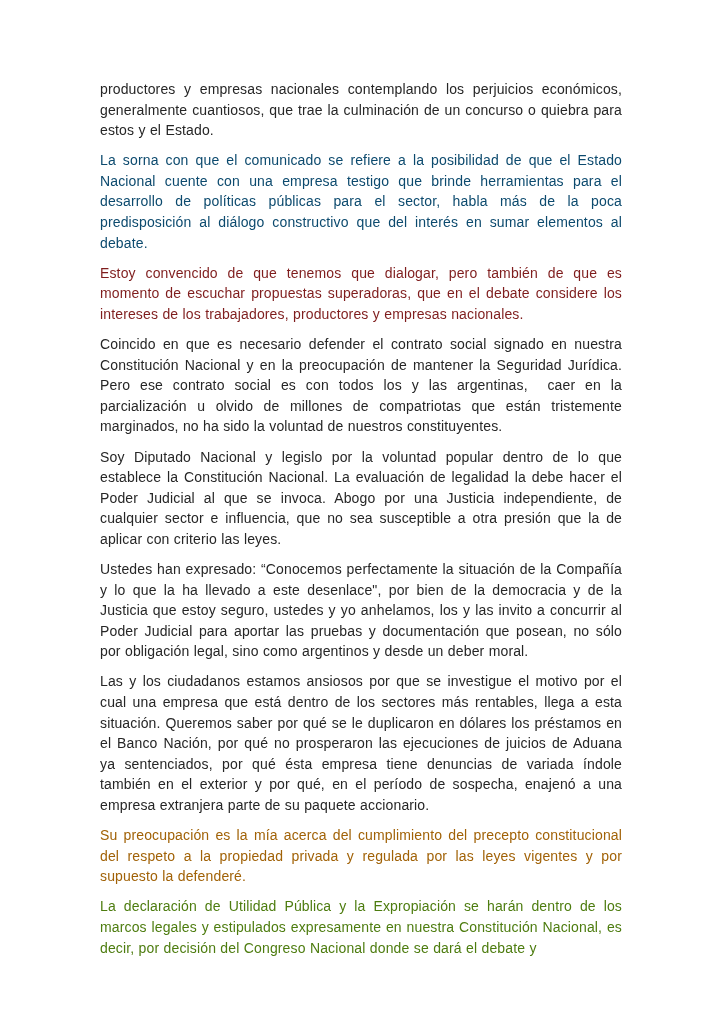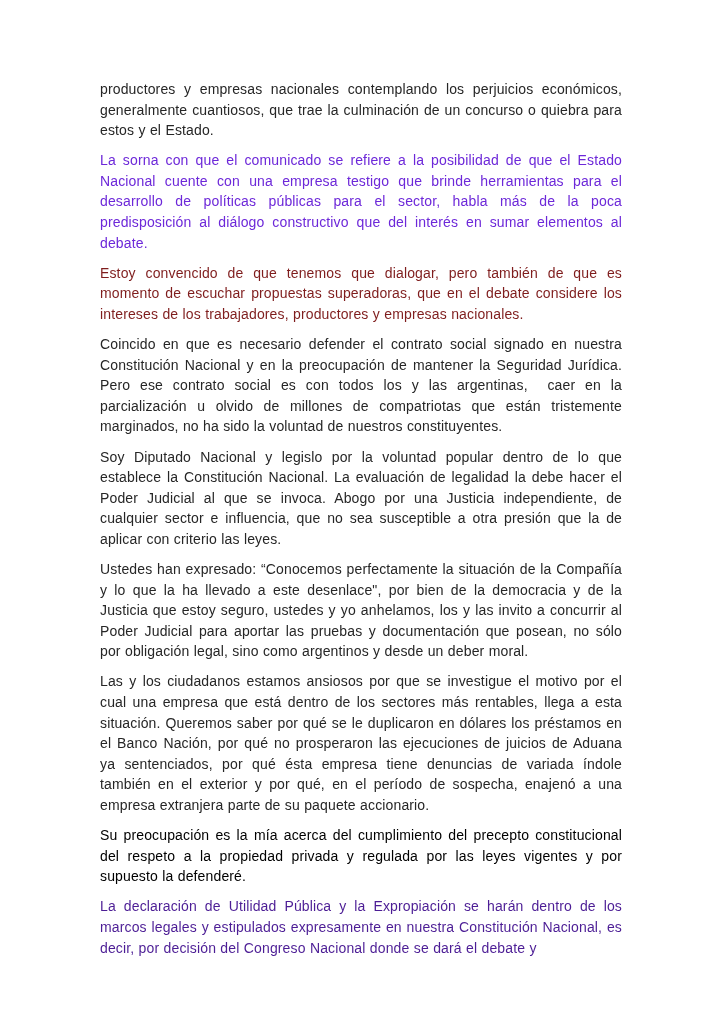--- a/index.html
+++ b/index.html
@@ -52,22 +52,22 @@
   .para.truncated {
     margin-bottom: 0;
   }
 </style>
 </head>
 <body>
 
 <div class="page" style="background: rgb(255, 255, 255); width: 724px; height: 1024px;">
   <div class="text-column">
       <p class="para" style="color: rgb(38, 38, 38); text-align: justify;">productores y empresas nacionales contemplando los perjuicios económicos, generalmente cuantiosos, que trae la culminación de un concurso o quiebra para estos y el Estado.</p>
-      <p class="para" style="color: #6d28d9; text-align: justify;">La sorna con que el comunicado se refiere a la posibilidad de que el Estado Nacional cuente con una empresa testigo que brinde herramientas para el desarrollo de políticas públicas para el sector, habla más de la poca predisposición al diálogo constructivo que del interés en sumar elementos al debate.</p>
+      <p class="para" style="color: #0c4a6e; text-align: justify;">La sorna con que el comunicado se refiere a la posibilidad de que el Estado Nacional cuente con una empresa testigo que brinde herramientas para el desarrollo de políticas públicas para el sector, habla más de la poca predisposición al diálogo constructivo que del interés en sumar elementos al debate.</p>
       <p class="para" style="color: #7f1d1d; text-align: justify;">Estoy convencido de que tenemos que dialogar, pero también de que es momento de escuchar propuestas superadoras, que en el debate considere los intereses de los trabajadores, productores y empresas nacionales.</p>
       <p class="para" style="color: rgb(38, 38, 38); text-align: justify;">Coincido en que es necesario defender el contrato social signado en nuestra Constitución Nacional y en la preocupación de mantener la Seguridad Jurídica. Pero ese contrato social es con todos los y las argentinas,  caer en la parcialización u olvido de millones de compatriotas que están tristemente marginados, no ha sido la voluntad de nuestros constituyentes.</p>
       <p class="para" style="color: rgb(38, 38, 38); text-align: justify;">Soy Diputado Nacional y legislo por la voluntad popular dentro de lo que establece la Constitución Nacional. La evaluación de legalidad la debe hacer el Poder Judicial al que se invoca. Abogo por una Justicia independiente, de cualquier sector e influencia, que no sea susceptible a otra presión que la de aplicar con criterio las leyes.</p>
       <p class="para" style="color: rgb(38, 38, 38); text-align: justify;">Ustedes han expresado: “Conocemos perfectamente la situación de la Compañía y lo que la ha llevado a este desenlace", por bien de la democracia y de la Justicia que estoy seguro, ustedes y yo anhelamos, los y las invito a concurrir al Poder Judicial para aportar las pruebas y documentación que posean, no sólo por obligación legal, sino como argentinos y desde un deber moral.</p>
       <p class="para" style="color: rgb(38, 38, 38); text-align: justify;">Las y los ciudadanos estamos ansiosos por que se investigue el motivo por el cual una empresa que está dentro de los sectores más rentables, llega a esta situación. Queremos saber por qué se le duplicaron en dólares los préstamos en el Banco Nación, por qué no prosperaron las ejecuciones de juicios de Aduana ya sentenciados, por qué ésta empresa tiene denuncias de variada índole también en el exterior y por qué, en el período de sospecha, enajenó a una empresa extranjera parte de su paquete accionario.</p>
-      <p class="para" style="color: #000000; text-align: justify;">Su preocupación es la mía acerca del cumplimiento del precepto constitucional del respeto a la propiedad privada y regulada por las leyes vigentes y por supuesto la defenderé.</p>
-      <p class="para truncated" style="color: #4c1d95; text-align: justify;">La declaración de Utilidad Pública y la Expropiación se harán dentro de los marcos legales y estipulados expresamente en nuestra Constitución Nacional, es decir, por decisión del Congreso Nacional donde se dará el debate y</p>
+      <p class="para" style="color: #a16207; text-align: justify;">Su preocupación es la mía acerca del cumplimiento del precepto constitucional del respeto a la propiedad privada y regulada por las leyes vigentes y por supuesto la defenderé.</p>
+      <p class="para truncated" style="color: #4d7c0f; text-align: justify;">La declaración de Utilidad Pública y la Expropiación se harán dentro de los marcos legales y estipulados expresamente en nuestra Constitución Nacional, es decir, por decisión del Congreso Nacional donde se dará el debate y</p>
     </div>
 </div>
 
 </body></html>

